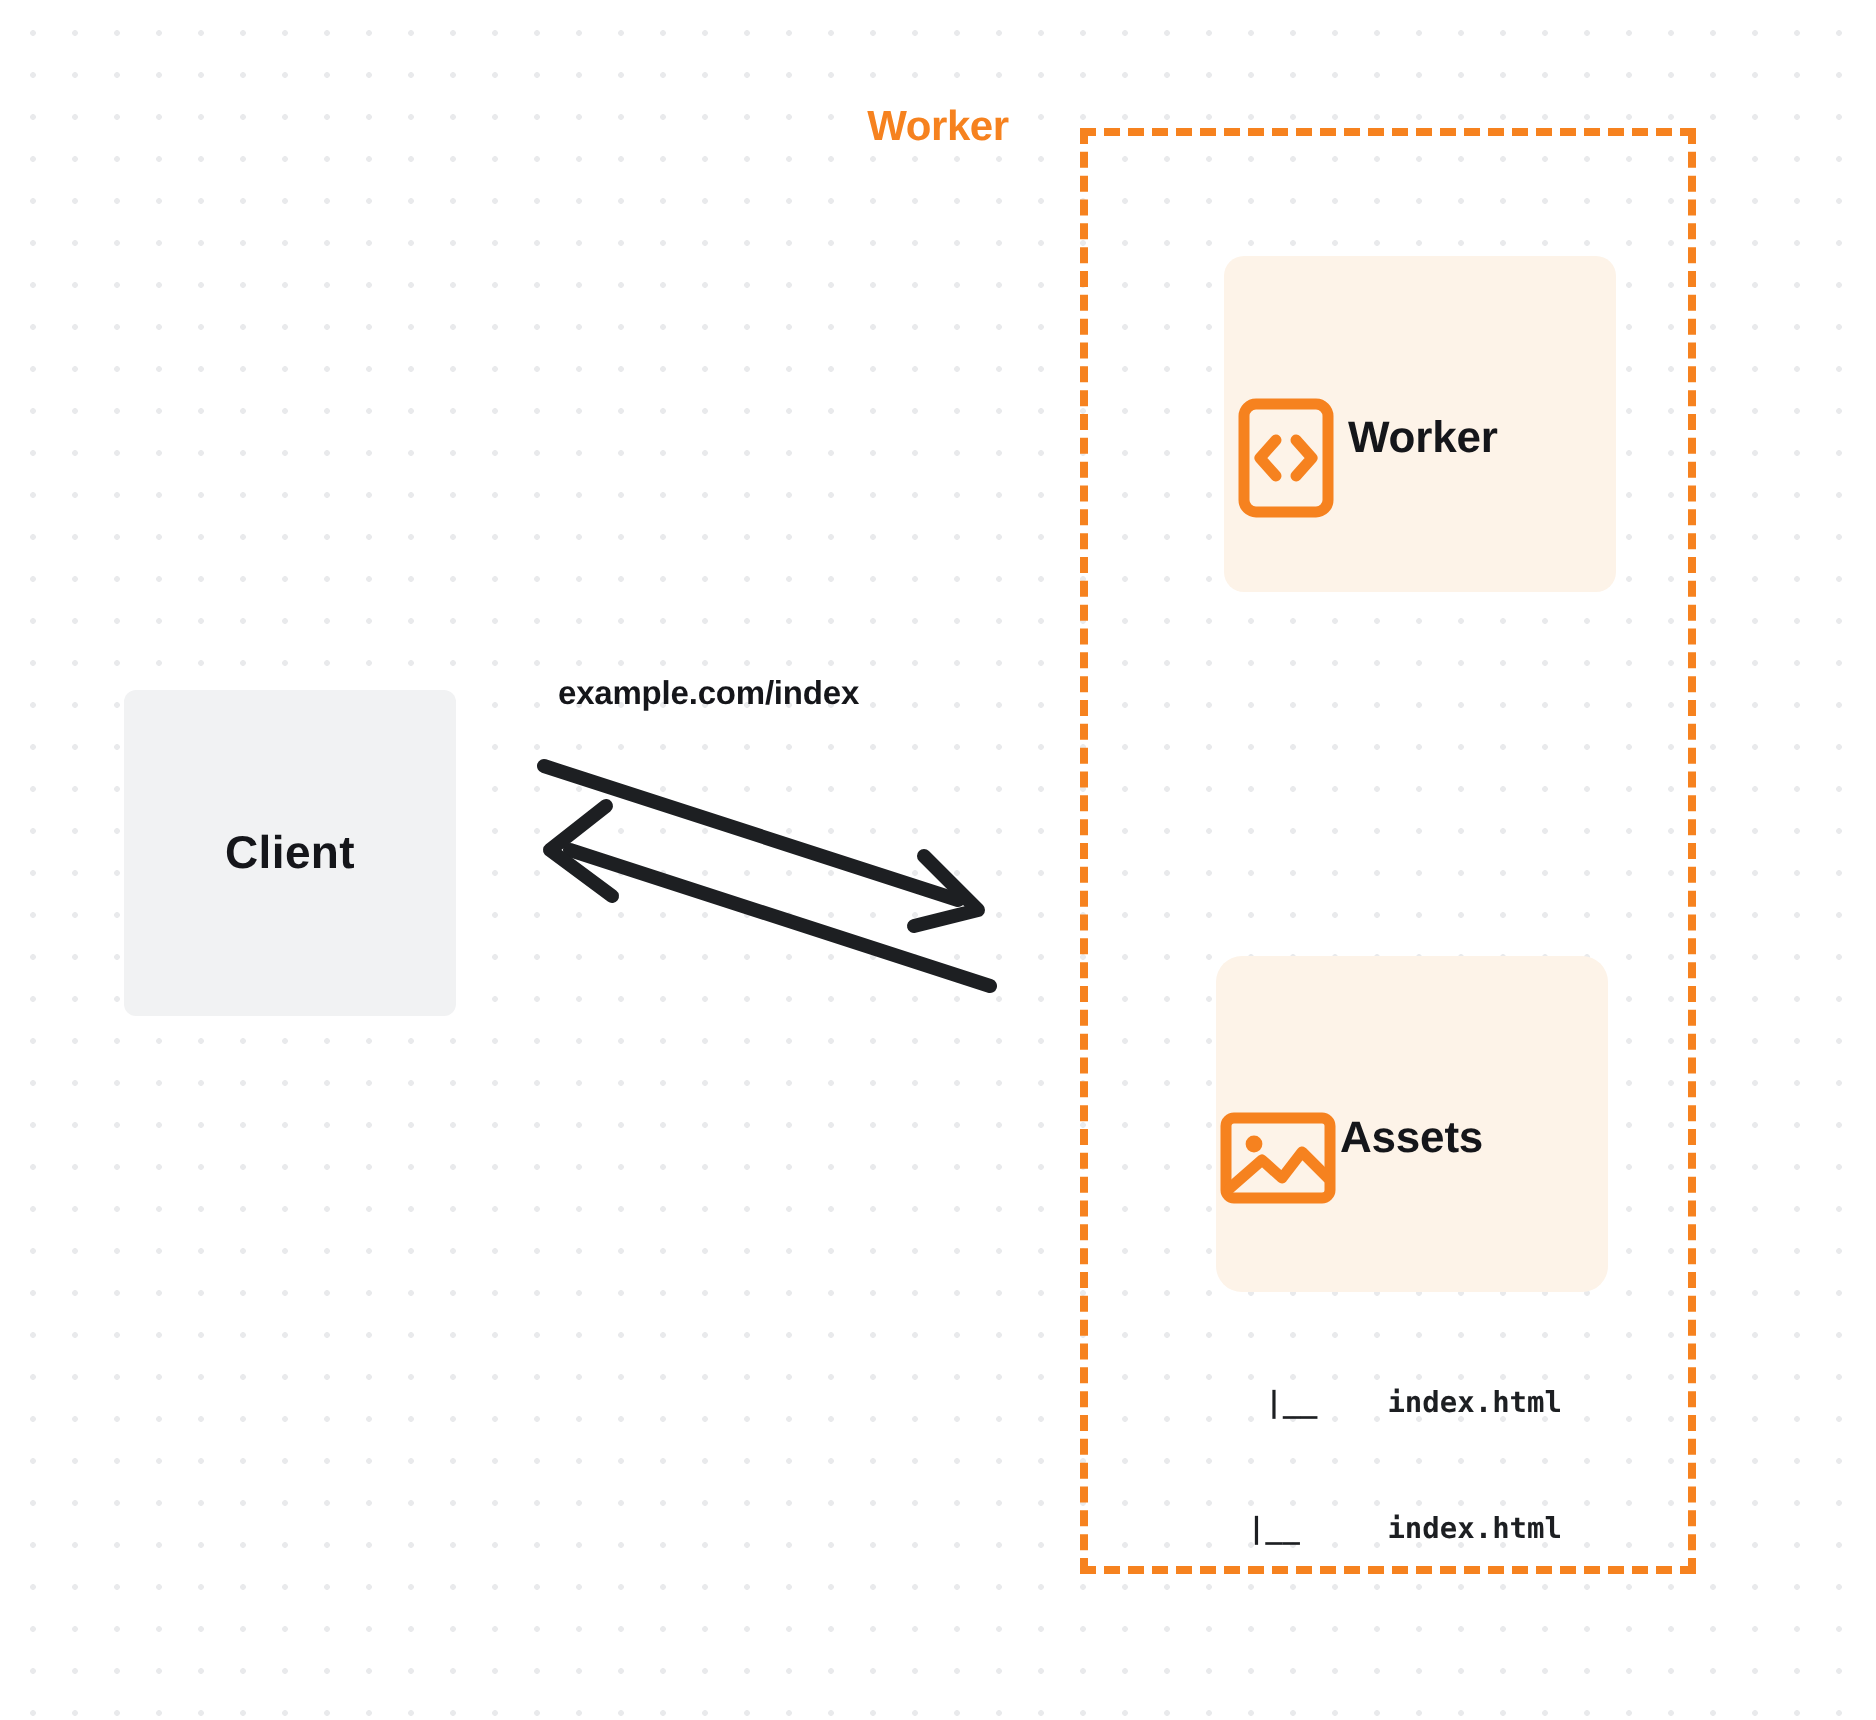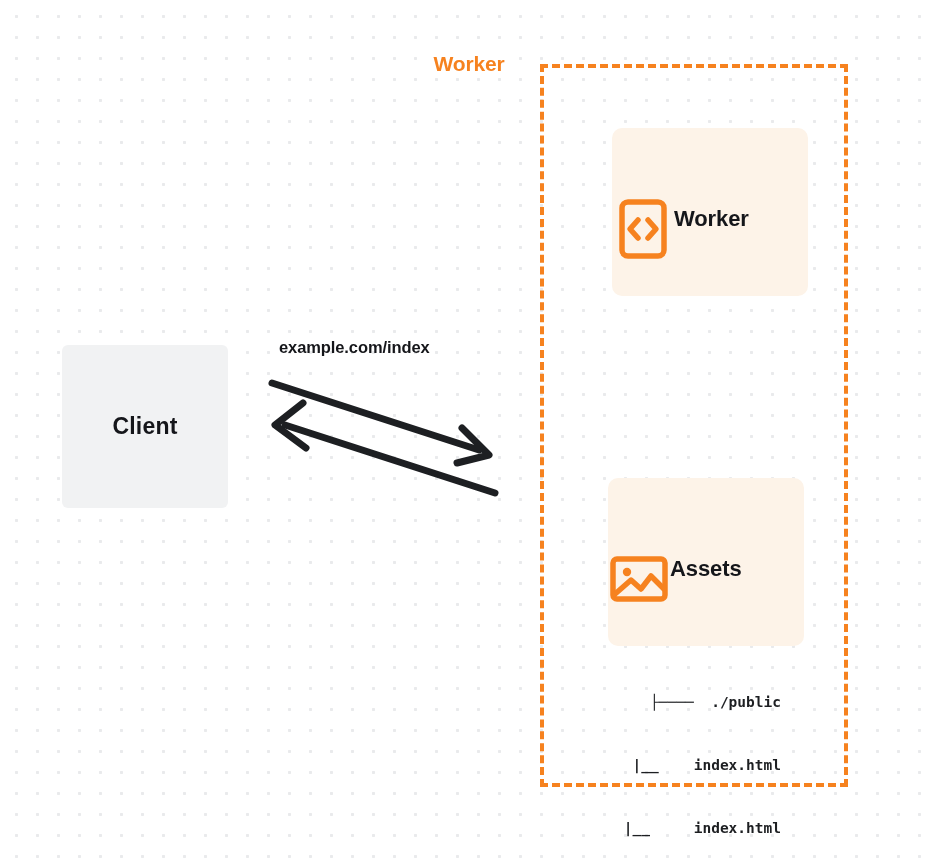--- a/index.html
+++ b/index.html
@@ -86,21 +86,21 @@
   .card {
     position: absolute;
     width: 196px;
     background: #fdf3e8;
     border-radius: 10px;
     display: flex;
     flex-direction: row;
     align-items: center;
   }
   .card-worker { left: 612px; top: 128px; height: 168px; }
-  .card-assets { left: 608px; top: 478px; height: 168px; }
+  .card-assets { left: 608px; top: 478px; height: 168px; border-radius: 13px; }
 
   .card-icon {
     margin-top: 34px;
     width: 62px;
     height: 62px;
     display: block;
   }
   .card-label {
     margin-top: 14px;
     font-size: 22px;
@@ -164,19 +164,18 @@
   <div class="card card-assets">
     <svg class="card-icon" viewBox="0 0 62 62">
       <rect x="5" y="11" width="52" height="40" rx="4" ry="4" fill="none" stroke="#f6821f" stroke-width="5.5"></rect>
       <circle cx="19" cy="24" r="4.2" fill="#f6821f"></circle>
       <polyline points="7,46 23,32 33,41 43,28 56,41" fill="none" stroke="#f6821f" stroke-width="5.5" stroke-linecap="round" stroke-linejoin="round"></polyline>
     </svg>
     <span class="card-label">Assets</span>
   </div>
 
   <div class="file-tree">
-    <span class="row">├────  ./public</span>
     <span class="row">  |__    index.html</span>
     <span class="row">  |__     index.html</span>
     
   </div>
 
 </div>
 
 </body></html>

